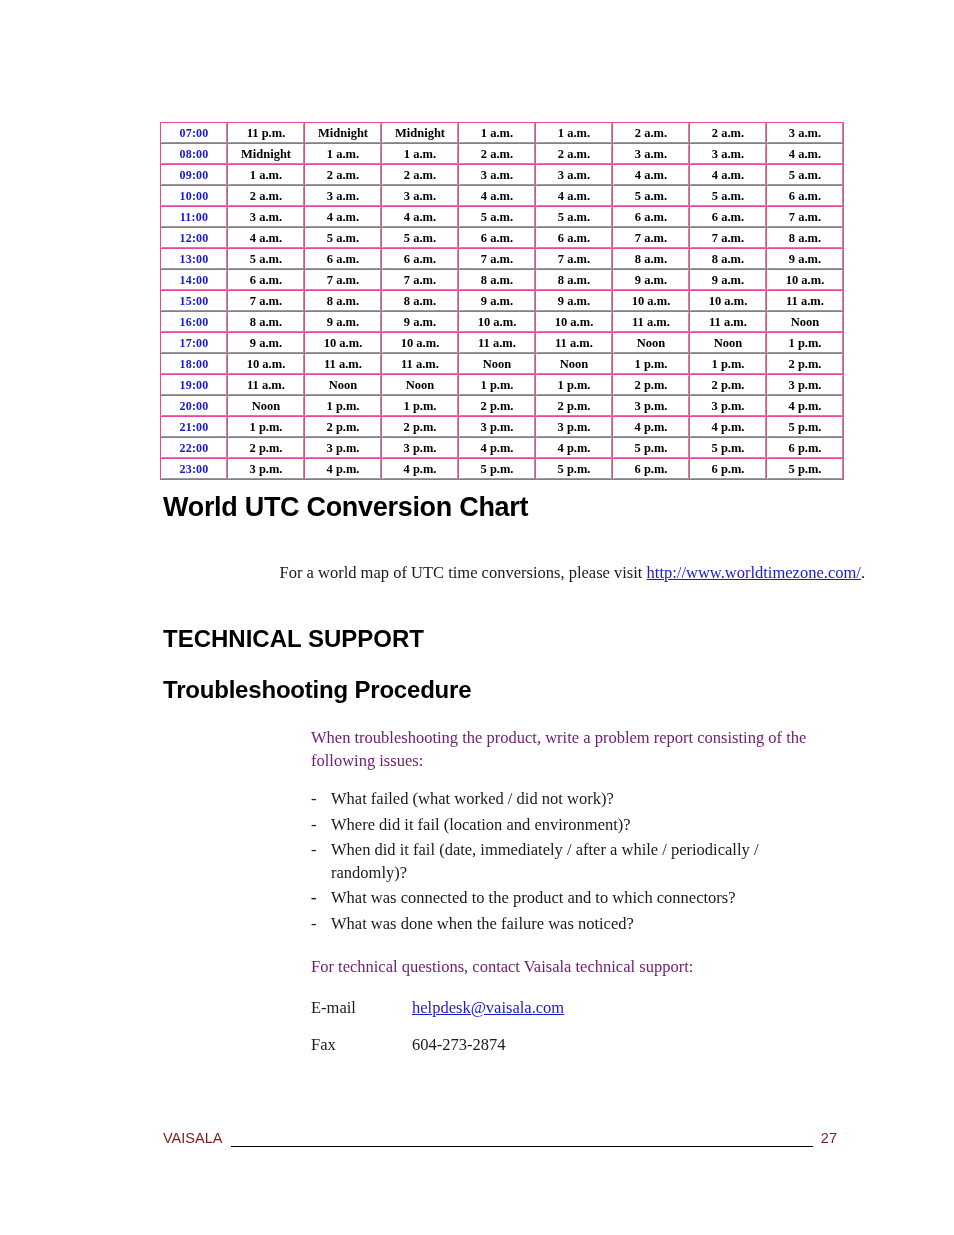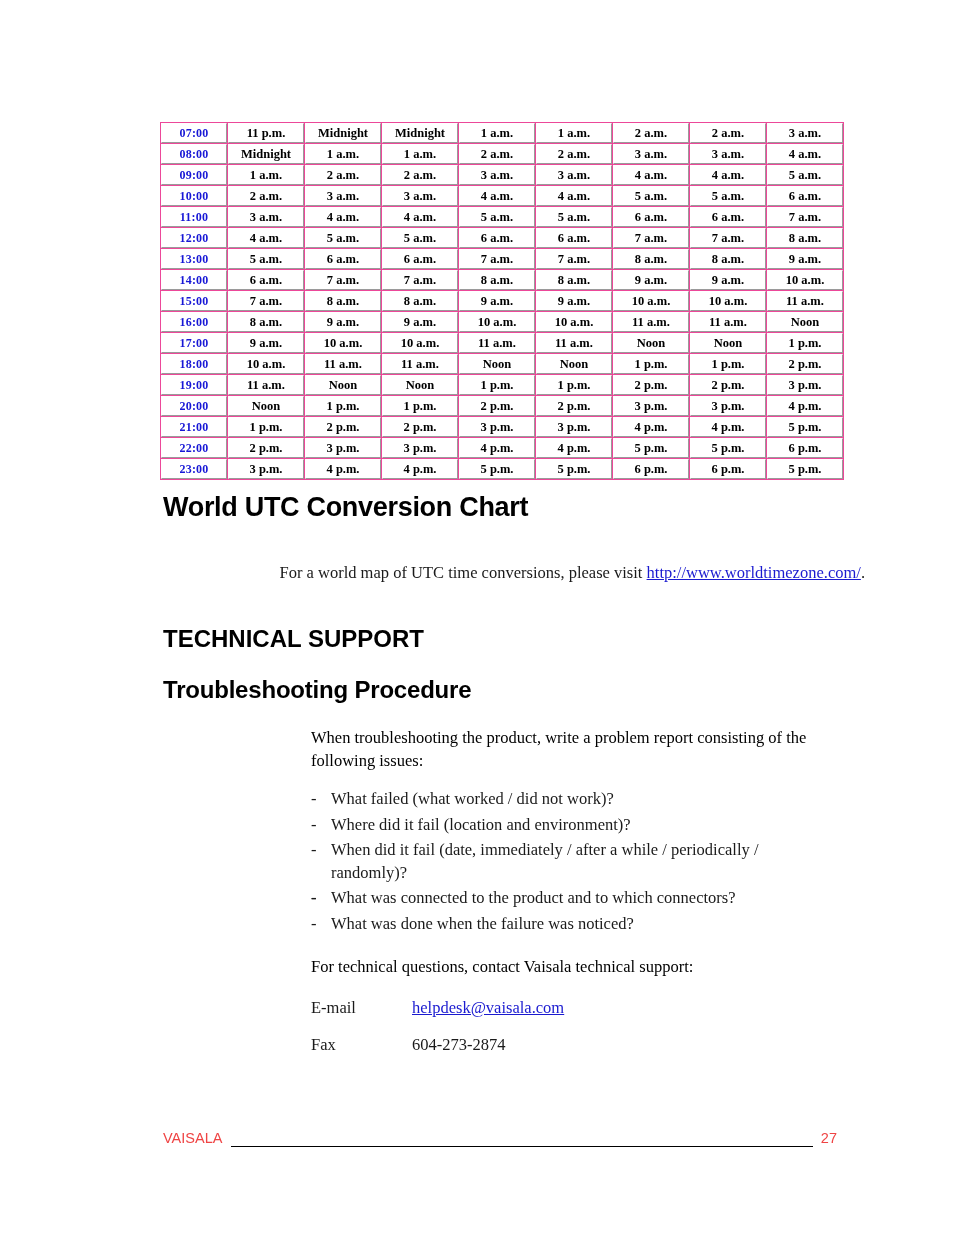--- a/index.html
+++ b/index.html
@@ -110,21 +110,21 @@
   .body-block {
     position: absolute;
     left: 311px;
     top: 727px;
     width: 510px;
   }
   .para {
     font-size: 16.5px;
     line-height: 22.5px;
     font-family: "Liberation Serif", "DejaVu Serif", serif;
-    color: #000000;
+    color: #701a75;
     margin: 0;
   }
   .para.p-intro {
     width: 505px;
   }
   .bullet-list {
     margin: 0;
     padding: 0;
     list-style: none;
     margin-top: 16px;
@@ -170,21 +170,21 @@
   
   .footer {
     position: absolute;
     left: 163px;
     top: 1128px;
     width: 674px;
     height: 22px;
     font-family: "Liberation Sans", "DejaVu Sans", sans-serif;
     font-size: 14.5px;
     line-height: 20px;
-    color: #ef4444;
+    color: #7f1d1d;
   }
   .footer .f-left {
     position: absolute;
     left: 0;
     top: 0;
     white-space: nowrap;
   }
   .footer .f-rule {
     position: absolute;
     left: 68px;

